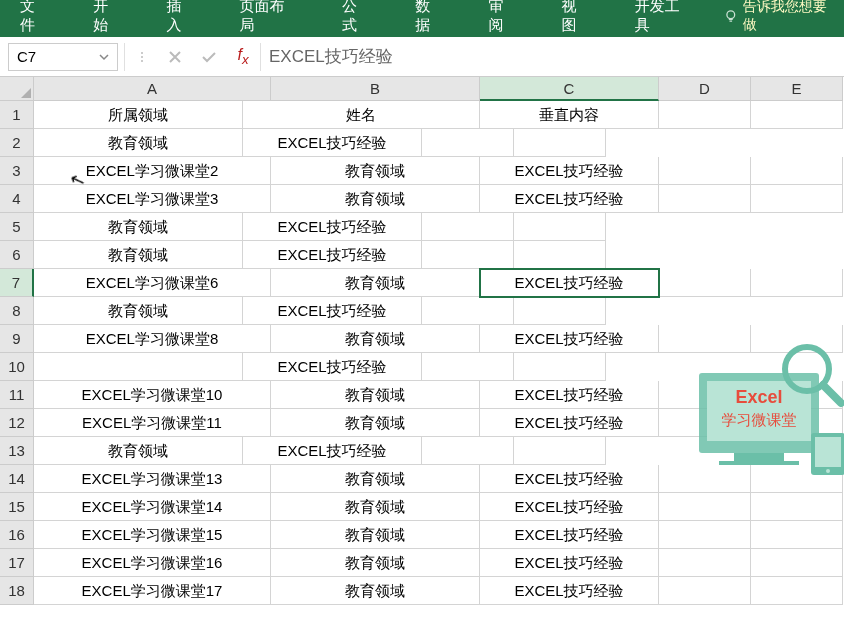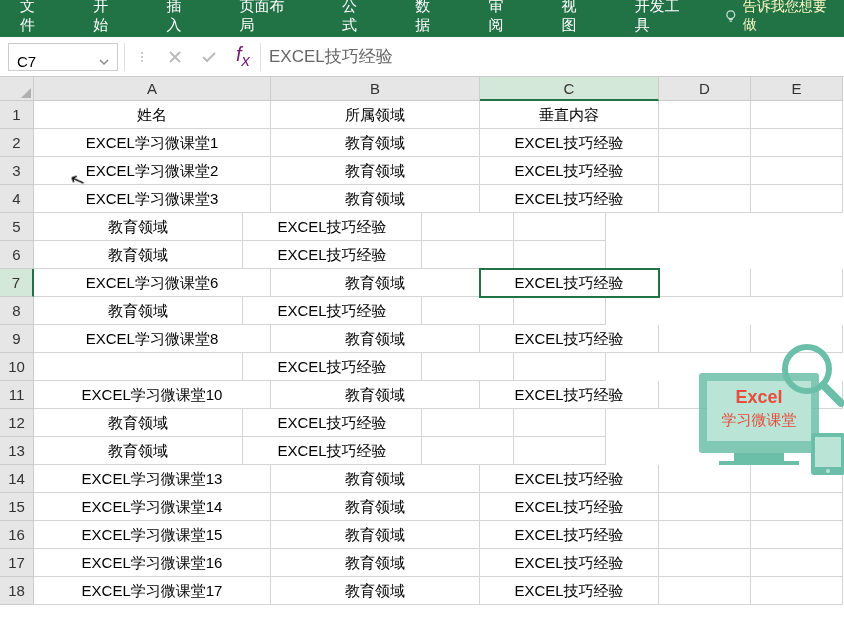--- a/index.html
+++ b/index.html
@@ -6,21 +6,21 @@
 body { width: 844px; height: 633px; background: #fff; overflow: hidden; position: relative; }
 
 .ribbon-tabs { background: #217346; height: 32px; display: flex; align-items: center; padding: 0 6px; gap: 16px; }
 .ribbon-tab { color: #fff; font-size: 15px; padding: 6px 14px; cursor: pointer; }
 .tell-me { display: flex; align-items: center; margin-left: auto; color: #fef9c3; font-size: 14px; gap: 4px; }
 .tell-me svg { width: 16px; height: 16px; }
 
 .green-line { height: 5px; background: #217346; }
 
 .formula-bar { height: 40px; display: flex; align-items: center; border-bottom: 1px solid #ccc; background: #fff; }
-.name-box { width: 110px; height: 28px; border: 1px solid #ccc; display: flex; align-items: flex-end; padding: 0 8px; margin: 0 6px 0 8px; font-size: 15px; }
+.name-box { width: 110px; height: 28px; border: 1px solid #ccc; display: flex; align-items: center; padding: 0 8px; margin: 0 6px 0 8px; font-size: 15px; }
 .name-box .drop { margin-left: auto; }
 .fb-btn { width: 34px; height: 28px; display: flex; align-items: center; justify-content: center; color: #999; }
 .fb-btn.divider { border-left: 1px solid #e0e0e0; }
 .fb-input { flex: 1; height: 28px; border: none; outline: none; font-size: 17px; padding: 0 8px; color: #666; }
 
 .grid-area { position: relative; overflow: hidden; height: 556px; }
 .col-headers { display: flex; height: 24px; position: sticky; top: 0; }
 .corner { width: 34px; height: 24px; background: #e6e6e6; border-right: 1px solid #ccc; border-bottom: 1px solid #ccc; position: relative; }
 .corner::after { content: ""; position: absolute; right: 2px; bottom: 2px; width: 0; height: 0; border-left: 10px solid transparent; border-bottom: 10px solid #b0b0b0; }
 .col-h { height: 24px; background: #e6e6e6; border-right: 1px solid #ccc; border-bottom: 1px solid #ccc; text-align: center; font-size: 15px; color: #333; line-height: 24px; }
@@ -86,43 +86,42 @@
     <svg width="14" height="14" viewBox="0 0 14 14">
         <path d="M2 2l10 10M12 2L2 12" stroke="#bbb" stroke-width="2"></path>
       </svg>
   </div>
   <div class="fb-btn">
     <svg width="16" height="16" viewBox="0 0 16 16">
         <path d="M2 8l4 4 8-8" stroke="#bbb" fill="none" stroke-width="2"></path>
       </svg>
   </div>
   <div class="fb-btn">
-    <span style="font-style:italic;font-size:20px;color:#701a75;">f<sub>x</sub></span>
+    <span style="font-style:italic;font-size:16px;color:#b91c1c;">f<sub>x</sub></span>
   </div>
   <div class="fb-btn divider" style="width:1px;"></div>
   <input class="fb-input" value="EXCEL技巧经验" style="">
 </div>
 
 <div class="grid-area">
   <div class="col-headers">
     <div class="corner"></div>
     <div id="col-headers-inner" style="display: contents;"><div class="col-h cA">A</div><div class="col-h cB">B</div><div class="col-h cC sel">C</div><div class="col-h cD">D</div><div class="col-h cE">E</div></div>
   </div>
   <div id="rows">
       <div class="row">
         <div class="row-h">1</div>
+        <div class="cell cB">所属领域</div>
         <div class="cell cA">姓名</div>
-        <div class="cell cB">所属领域</div>
         <div class="cell cC">垂直内容</div>
         <div class="cell cD"></div>
         <div class="cell cE"></div>
       </div>
       <div class="row">
         <div class="row-h">2</div>
-        <div class="cell cA">EXCEL学习微课堂1</div>
         <div class="cell cB">教育领域</div>
         <div class="cell cC">EXCEL技巧经验</div>
         <div class="cell cD"></div>
         <div class="cell cE"></div>
       </div>
       <div class="row">
         <div class="row-h">3</div>
         <div class="cell cA">EXCEL学习微课堂2</div>
         <div class="cell cB">教育领域</div>
         <div class="cell cC">EXCEL技巧经验</div>
@@ -184,20 +183,21 @@
       <div class="row">
         <div class="row-h">11</div>
         <div class="cell cA">EXCEL学习微课堂10</div>
         <div class="cell cB">教育领域</div>
         <div class="cell cC">EXCEL技巧经验</div>
         <div class="cell cD"></div>
         <div class="cell cE"></div>
       </div>
       <div class="row">
         <div class="row-h">12</div>
+        <div class="cell cA">EXCEL学习微课堂11</div>
         <div class="cell cB">教育领域</div>
         <div class="cell cC">EXCEL技巧经验</div>
         <div class="cell cD"></div>
         <div class="cell cE"></div>
       </div>
       <div class="row">
         <div class="row-h">13</div>
         <div class="cell cB">教育领域</div>
         <div class="cell cC">EXCEL技巧经验</div>
         <div class="cell cD"></div>

